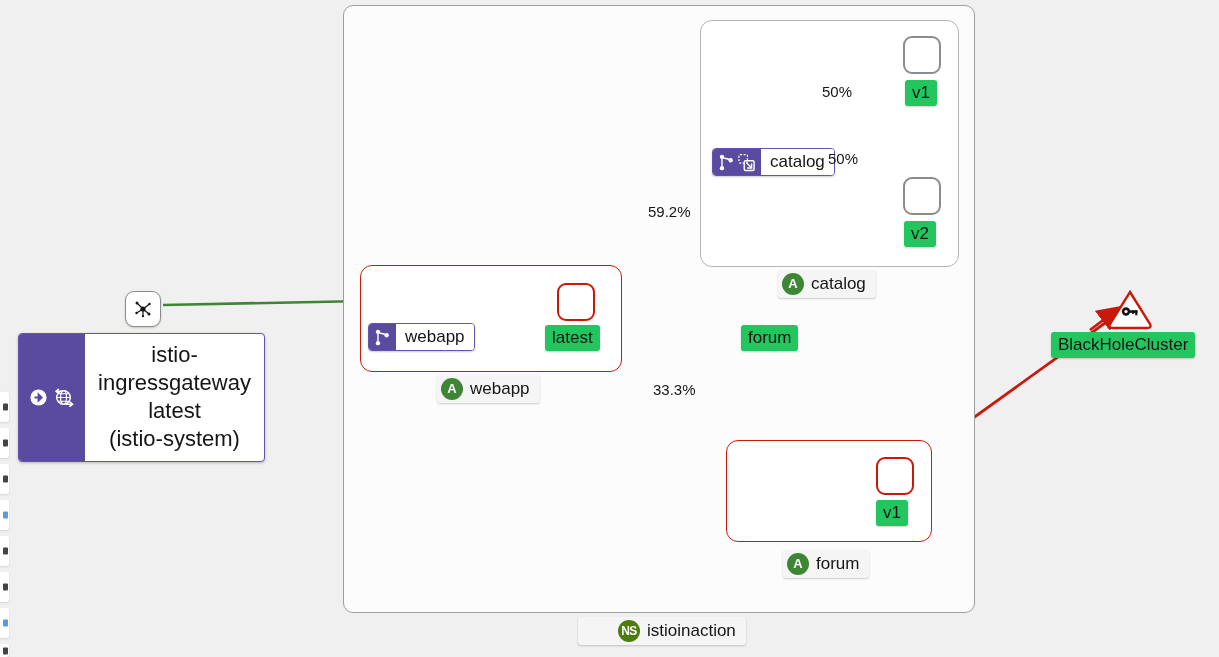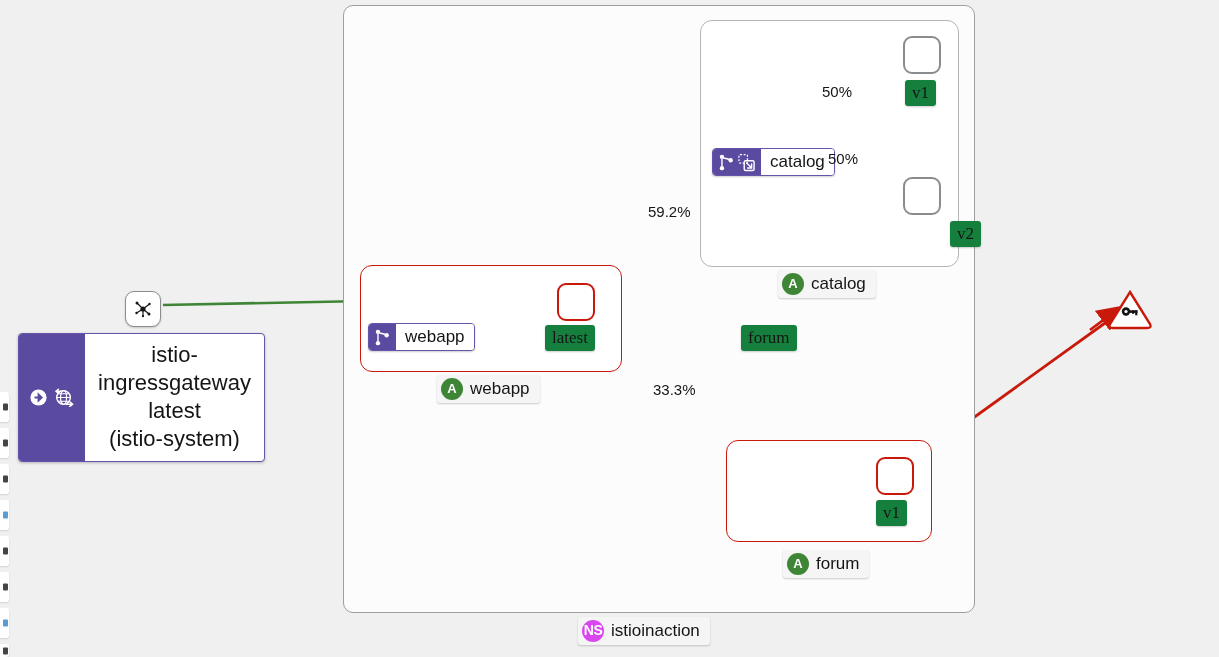--- a/index.html
+++ b/index.html
@@ -42,33 +42,33 @@
     position: absolute;
     background: #f5f5f5;
     border-radius: 3px;
     padding: 2px 7px 3px 7px;
     font-size: 17px;
     color: #151515;
     white-space: nowrap;
     box-shadow: 0 1px 2px rgba(0,0,0,.20);
     line-height: 1.25;
   }
-  .lbl.plain { background: #15803d; font-family: Liberation Serif, serif; }
+  .lbl.plain { background: #22c55e; }
   .lbl.badged {
     display: flex; align-items: center; gap: 7px;
     padding: 3px 10px 3px 4px;
   }
   .badge-circle {
     width: 22px; height: 22px; border-radius: 50%;
     display: flex; align-items: center; justify-content: center;
     color: #fff; font-size: 12px; font-weight: bold;
     flex: 0 0 auto;
   }
   .badge-circle.a { background: #3e8635; font-size: 13px; }
-  .badge-circle.ns { background: #d946ef; font-size: 14px; letter-spacing: -.5px; }
+  .badge-circle.ns { background: #4d7c0f; font-size: 12px; letter-spacing: -.5px; margin-left: 36px; }
 
   
   .lbl.istio {
     display: flex; align-items: stretch;
     padding: 0;
     border: 1px solid #6753ac;
     background: #fff;
     border-radius: 4px;
     overflow: hidden;
   }
@@ -298,22 +298,23 @@
     <div class="istio-text">catalog</div>
   </div>
 
   <div class="lbl plain" style="left:741px;top:325px;">forum</div>
 
   <div class="lbl plain" style="left:545px;top:325px;">latest</div>
 
   <div class="lbl plain" style="left:876px;top:500px;">v1</div>
 
   <div class="lbl plain" style="left:905px;top:80px;">v1</div>
-  <div class="lbl plain" style="left:950px;top:221px;">v2</div>
-
+  <div class="lbl plain" style="left:904px;top:221px;">v2</div>
+
+  <div class="lbl plain" style="left:1051px;top:332px;">BlackHoleCluster</div>
 
   <div class="lbl badged" style="left:437px;top:375px;">
     <span class="badge-circle a">A</span>
     <span>webapp</span>
   </div>
 
   <div class="lbl badged" style="left:778px;top:270px;">
     <span class="badge-circle a">A</span>
     <span>catalog</span>
   </div>

